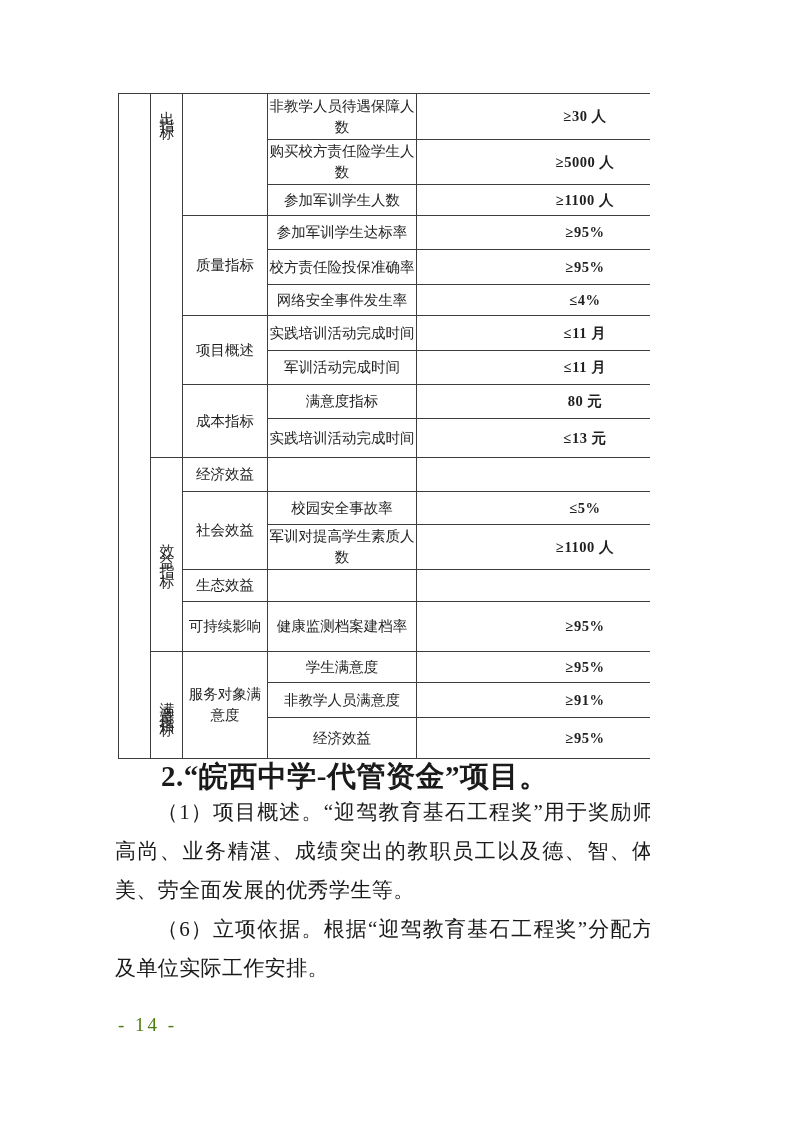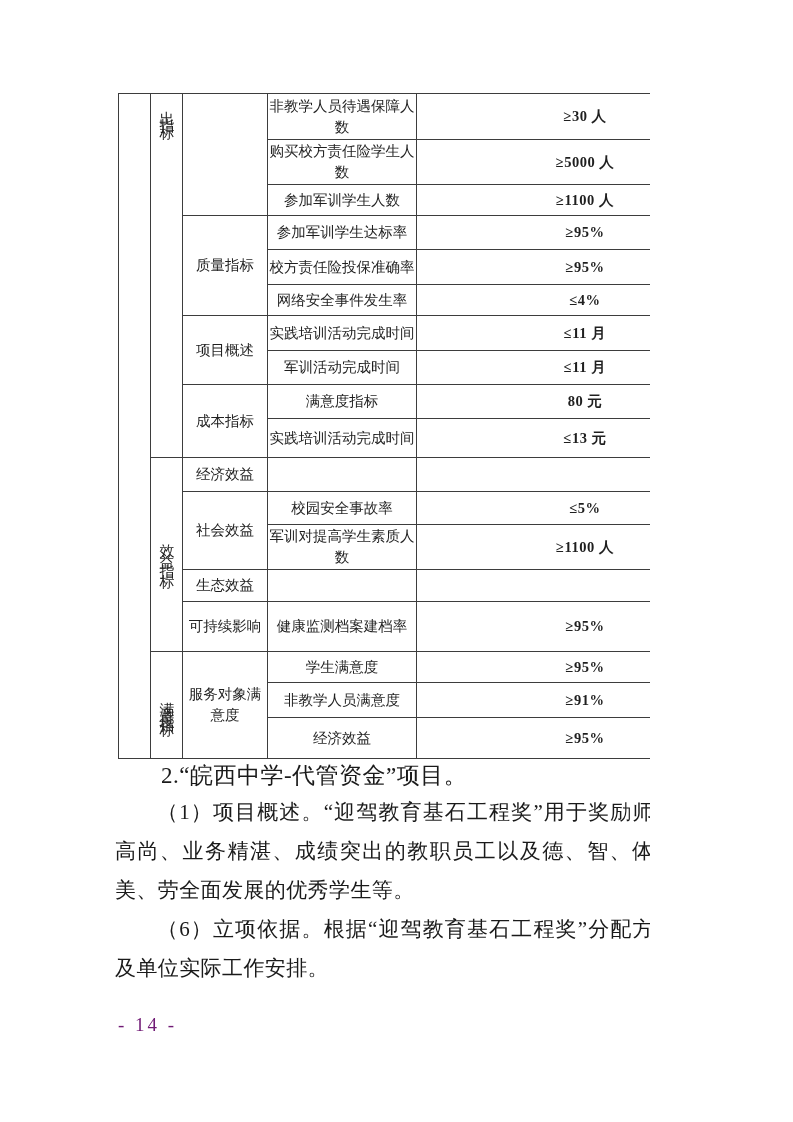--- a/index.html
+++ b/index.html
@@ -51,40 +51,40 @@
   
   .textblock {
     position: absolute;
     left: 115px;
     top: 753px;
     width: 561px;
   }
   .heading {
     margin: 6px 0 0 0;
     padding-left: 46px;
-    font-size: 23px;
-    font-weight: normal;
+    font-size: 29px;
+    font-weight: bold;
     line-height: 34px;
     letter-spacing: 0.5px;
   }
   .para {
     margin: 0;
     font-size: 21px;
     line-height: 39px;
     text-indent: 2em;
     text-align: justify;
     letter-spacing: 0.4px;
   }
   .pagenum {
     position: absolute;
     left: 118px;
     top: 1014px;
     font-size: 19px;
     letter-spacing: 3px;
-    color: #701a75;
+    color: #4d7c0f;
   }
 </style>
 </head>
 <body>
 
 <div class="page">
 
   <table class="perf">
     <colgroup>
       <col style="width:32px">

